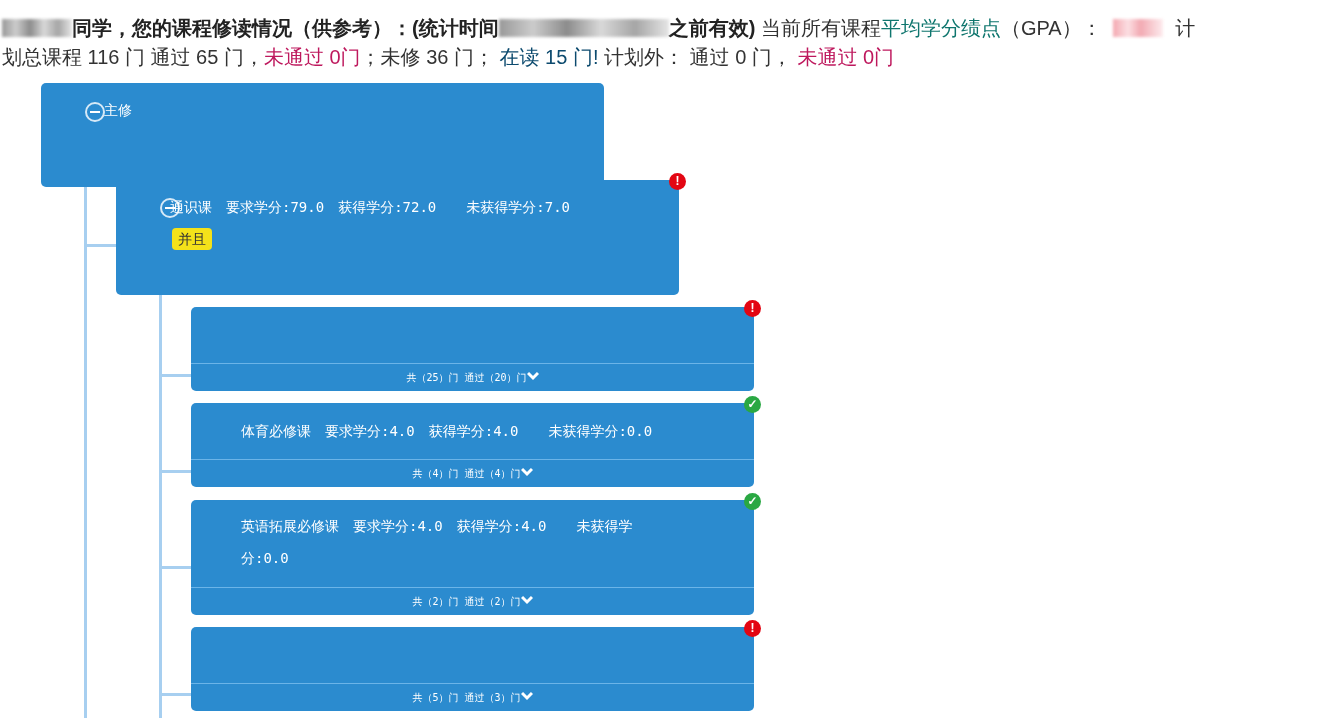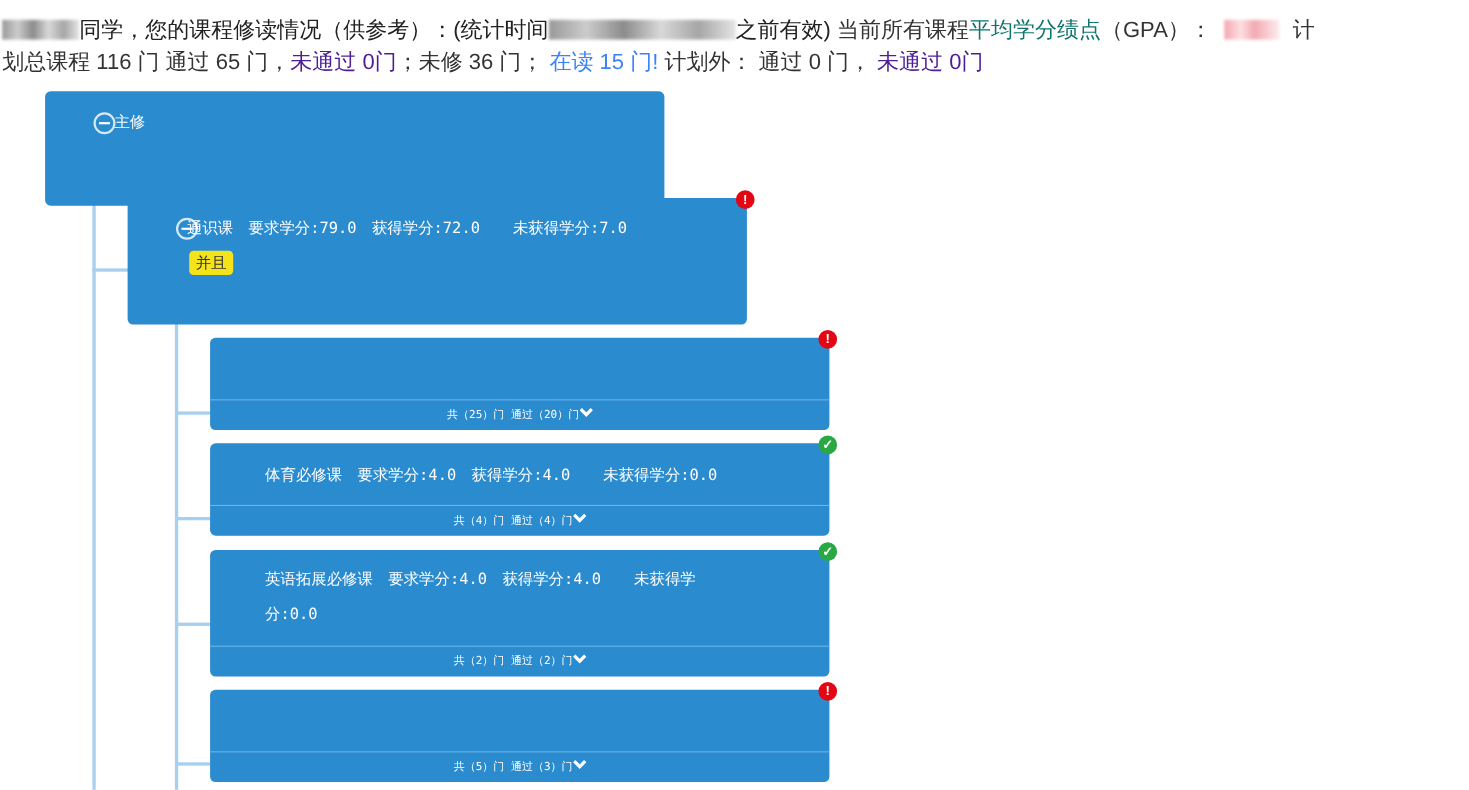--- a/index.html
+++ b/index.html
@@ -8,32 +8,32 @@
       background: #ffffff;
       font-family: "Liberation Sans", "DejaVu Sans", sans-serif;
       color: #333333;
     }
     .summary {
       position: absolute; left: 0; top: 0; width: 1335px;
       font-size: 20px; line-height: 30px; white-space: nowrap;
     }
     .summary .line1 { position: absolute; left: 2px; top: 13px; }
     .summary .line2 { position: absolute; left: 2px; top: 42px; }
-    .b { font-weight: normal; color: #222; }
+    .b { font-weight: bold; color: #222; }
     .blur {
       display: inline-block; height: 18px; vertical-align: -2px;
       background: linear-gradient(90deg, #777 0%, #bbb 20%, #666 40%, #ccc 60%, #888 80%, #ddd 100%);
       filter: blur(1.5px); opacity: .75;
     }
     .blur.pink {
       background: linear-gradient(90deg, #f08a96 0%, #fbd5da 30%, #ee8d99 55%, #fde6e9 100%);
     }
     .link { color: #0f766e; }
-    .red { color: #4c1d95; margin-top: 43px; }
-    .blue { color: #3b82f6; margin-top: 28px; }
+    .red { color: #be185d; margin-top: 43px; }
+    .blue { color: #0c4a6e; margin-top: 28px; }
 
     .tree-line { position: absolute; background: #a7cff0; }
     .node {
       position: absolute; background: #2b8bcf; border-radius: 5px; color: #fff;
     }
     .node .title {
       position: absolute; font-family: "DejaVu Sans Mono", "Liberation Mono", monospace;
       font-size: 14px; color: #fff; white-space: nowrap;
     }
     .node .title span { margin-right: 14px; }

